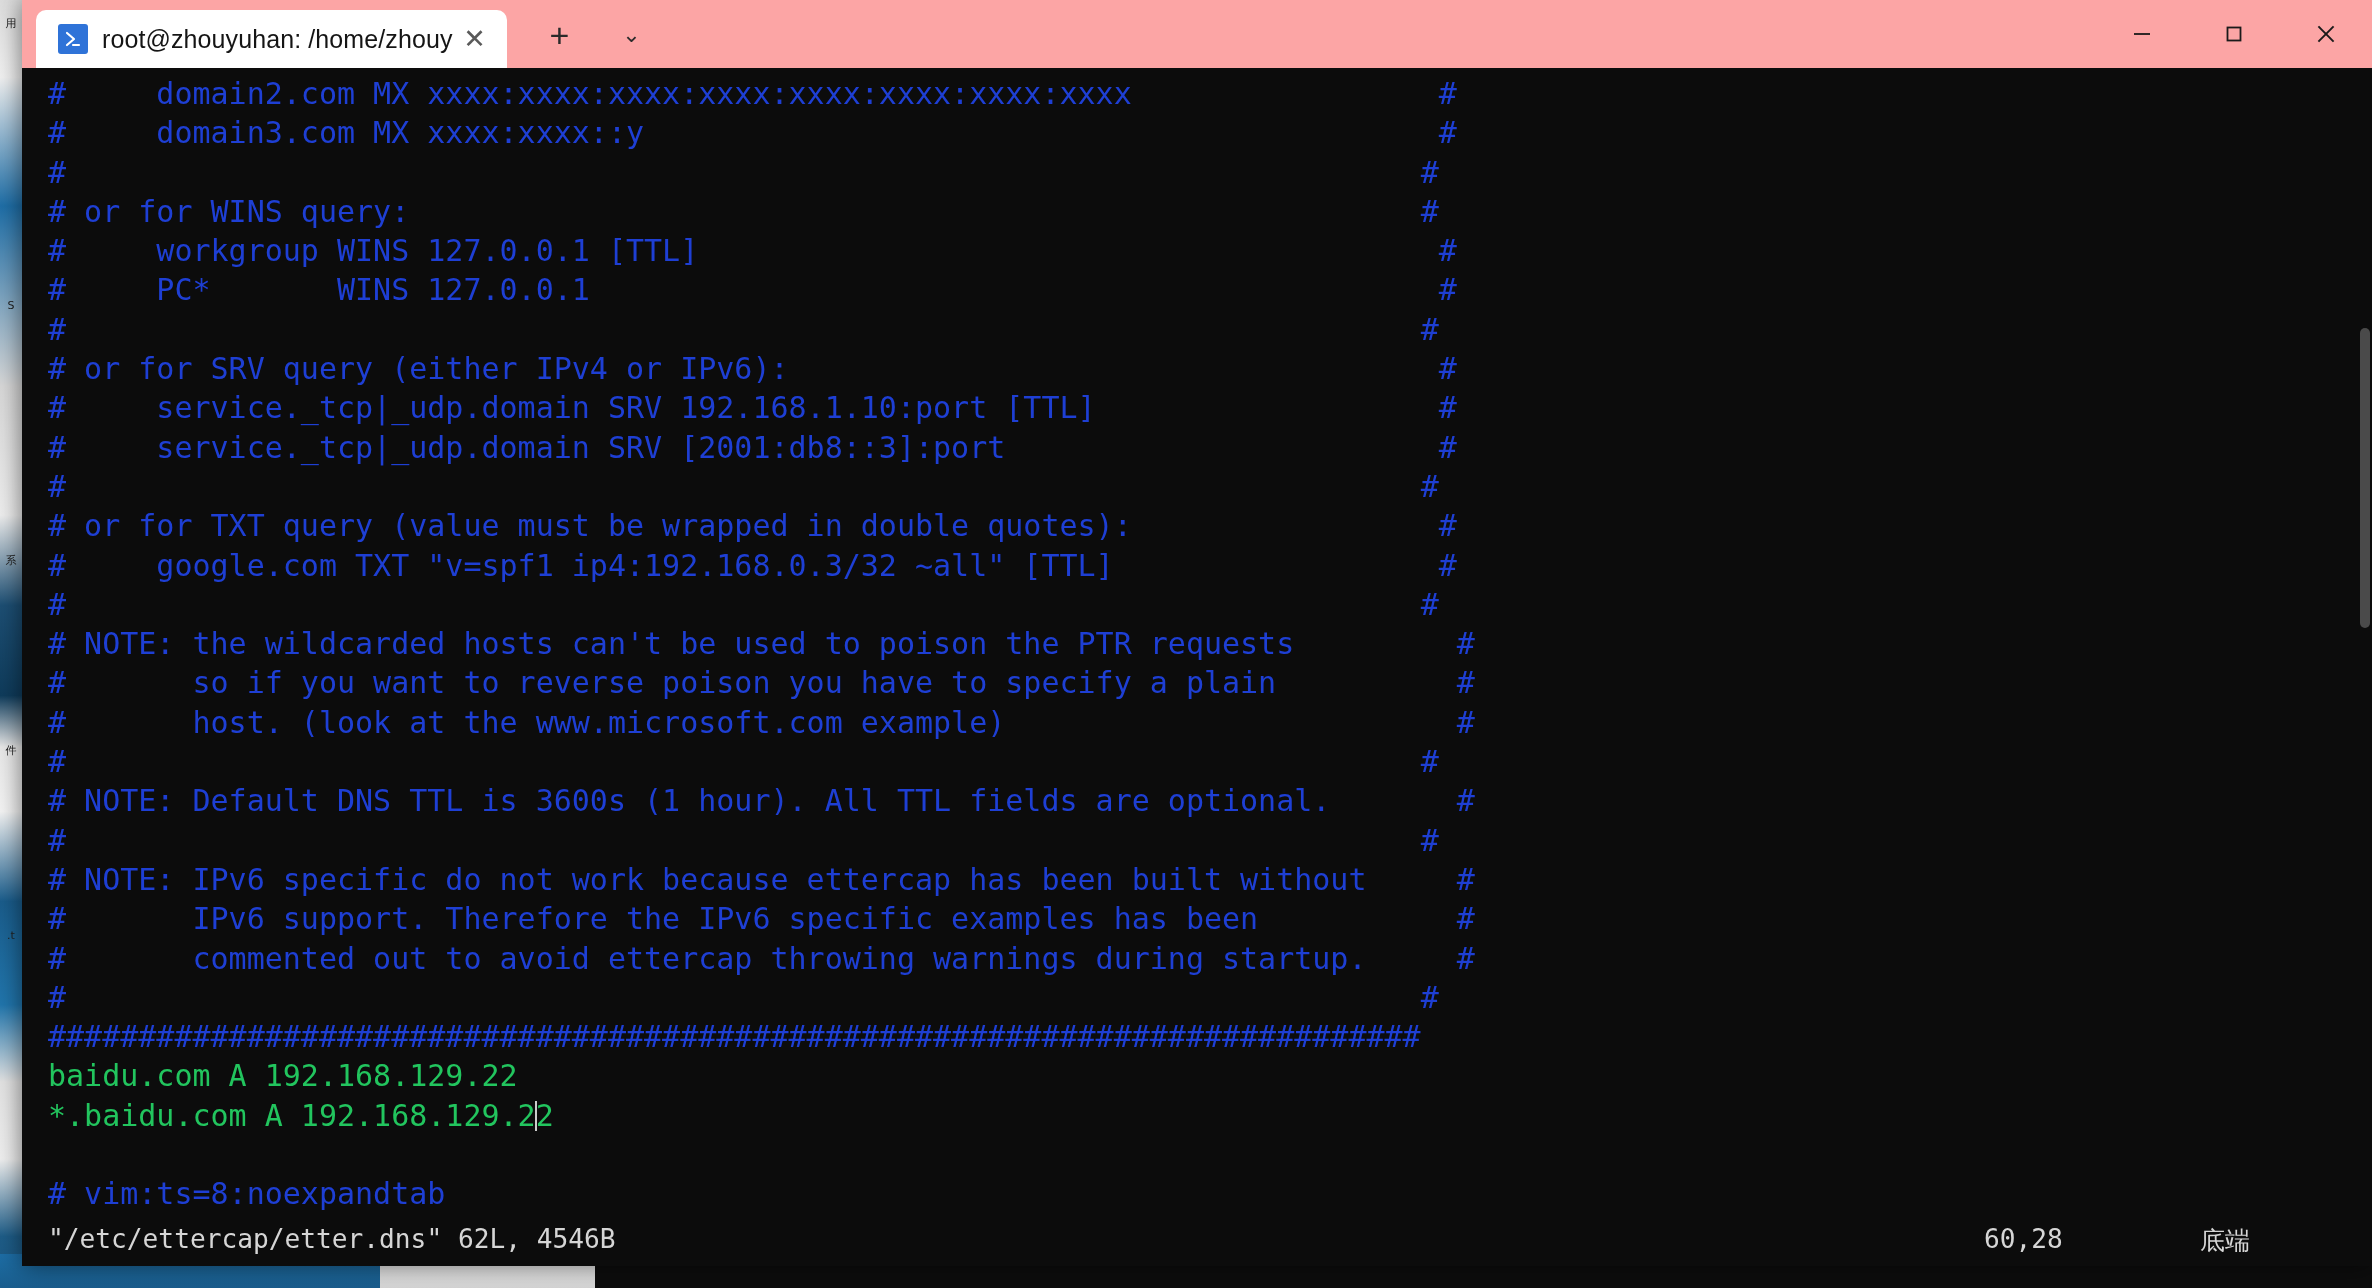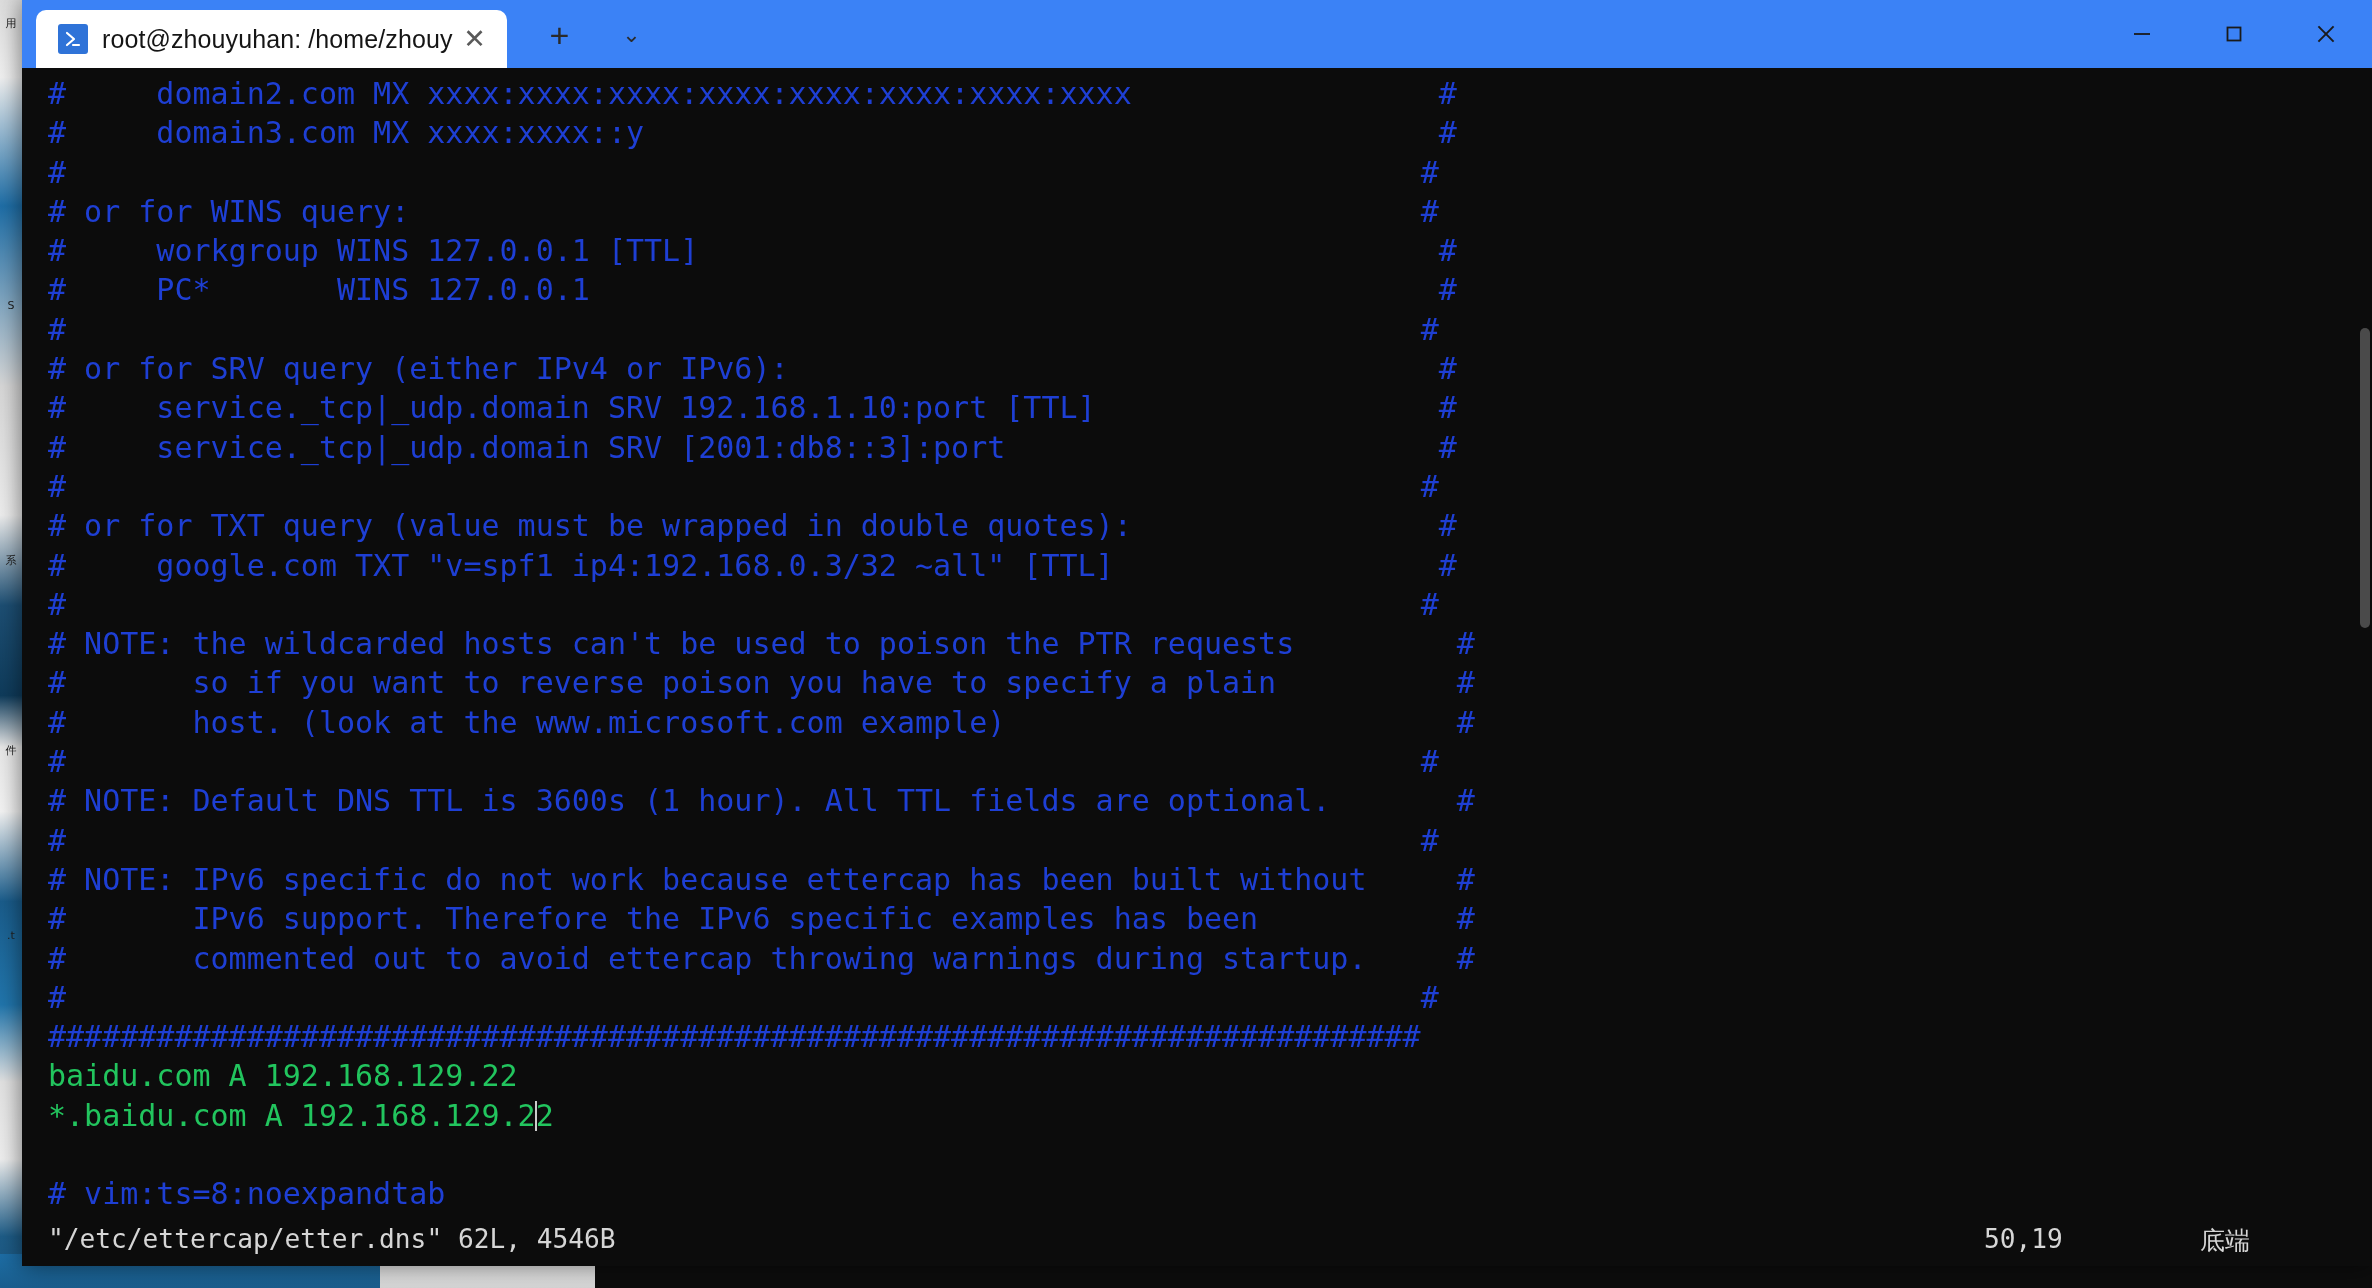--- a/index.html
+++ b/index.html
@@ -53,21 +53,21 @@
     left: 22px; top: 0;
     width: 2350px; height: 1266px;
     background: #0c0c0c;
     box-shadow: 0 0 24px rgba(0,0,0,.55);
     display: flex; flex-direction: column;
   }
 
   
   #titlebar {
     height: 68px; flex: 0 0 68px;
-    background: #3b82f6;
+    background: #fca5a5;
     display: flex; align-items: flex-start;
     position: relative;
   }
   #tabstrip { display: flex; align-items: flex-end; height: 68px; padding-left: 14px; }
   .tab {
     height: 58px; min-width: 440px;
     background: #ffffff;
     border-radius: 10px 10px 0 0;
     display: flex; align-items: center;
     padding: 0 10px 0 22px;
@@ -214,21 +214,21 @@
         </svg>
       </div>
     </div>
   </div>
 
   <div id="term-wrap">
     <div id="term"><div class="cmt">#     domain2.com MX xxxx:xxxx:xxxx:xxxx:xxxx:xxxx:xxxx:xxxx                 #</div><div class="cmt">#     domain3.com MX xxxx:xxxx::y                                            #</div><div class="cmt">#                                                                           #</div><div class="cmt"># or for WINS query:                                                        #</div><div class="cmt">#     workgroup WINS 127.0.0.1 [TTL]                                         #</div><div class="cmt">#     PC*       WINS 127.0.0.1                                               #</div><div class="cmt">#                                                                           #</div><div class="cmt"># or for SRV query (either IPv4 or IPv6):                                    #</div><div class="cmt">#     service._tcp|_udp.domain SRV 192.168.1.10:port [TTL]                   #</div><div class="cmt">#     service._tcp|_udp.domain SRV [2001:db8::3]:port                        #</div><div class="cmt">#                                                                           #</div><div class="cmt"># or for TXT query (value must be wrapped in double quotes):                 #</div><div class="cmt">#     google.com TXT "v=spf1 ip4:192.168.0.3/32 ~all" [TTL]                  #</div><div class="cmt">#                                                                           #</div><div class="cmt"># NOTE: the wildcarded hosts can't be used to poison the PTR requests         #</div><div class="cmt">#       so if you want to reverse poison you have to specify a plain          #</div><div class="cmt">#       host. (look at the www.microsoft.com example)                         #</div><div class="cmt">#                                                                           #</div><div class="cmt"># NOTE: Default DNS TTL is 3600s (1 hour). All TTL fields are optional.       #</div><div class="cmt">#                                                                           #</div><div class="cmt"># NOTE: IPv6 specific do not work because ettercap has been built without     #</div><div class="cmt">#       IPv6 support. Therefore the IPv6 specific examples has been           #</div><div class="cmt">#       commented out to avoid ettercap throwing warnings during startup.     #</div><div class="cmt">#                                                                           #</div><div class="cmt">############################################################################</div><div class="plain">baidu.com A 192.168.129.22</div><div class="plain">*.baidu.com A 192.168.129.2<span class="cursor"></span>2</div><div class="plain">&nbsp;</div><div class="cmt"># vim:ts=8:noexpandtab</div></div>
 
     <div id="statusline">
       <span id="status-file">"/etc/ettercap/etter.dns" 62L, 4546B</span>
-      <span id="status-pos">50,19</span>
+      <span id="status-pos">60,28</span>
       <span id="status-mode">底端</span>
     </div>
 
     <div id="scrollbar-track">
       <div id="scrollbar-thumb"></div>
     </div>
 
   </div>
 </div>
 

